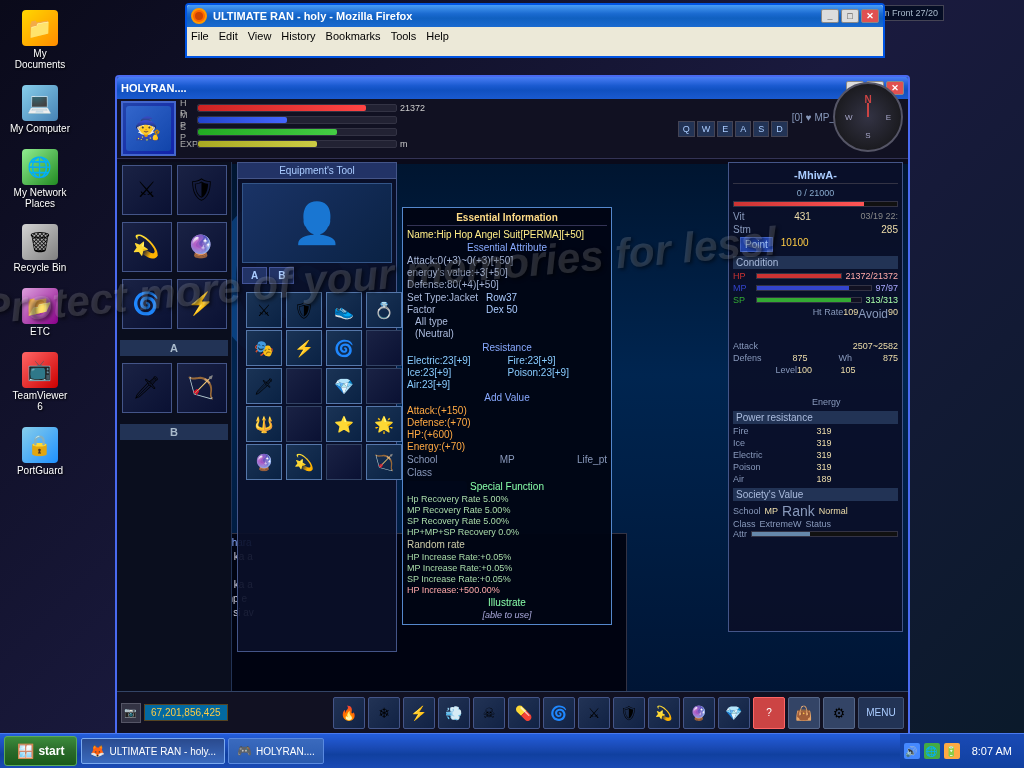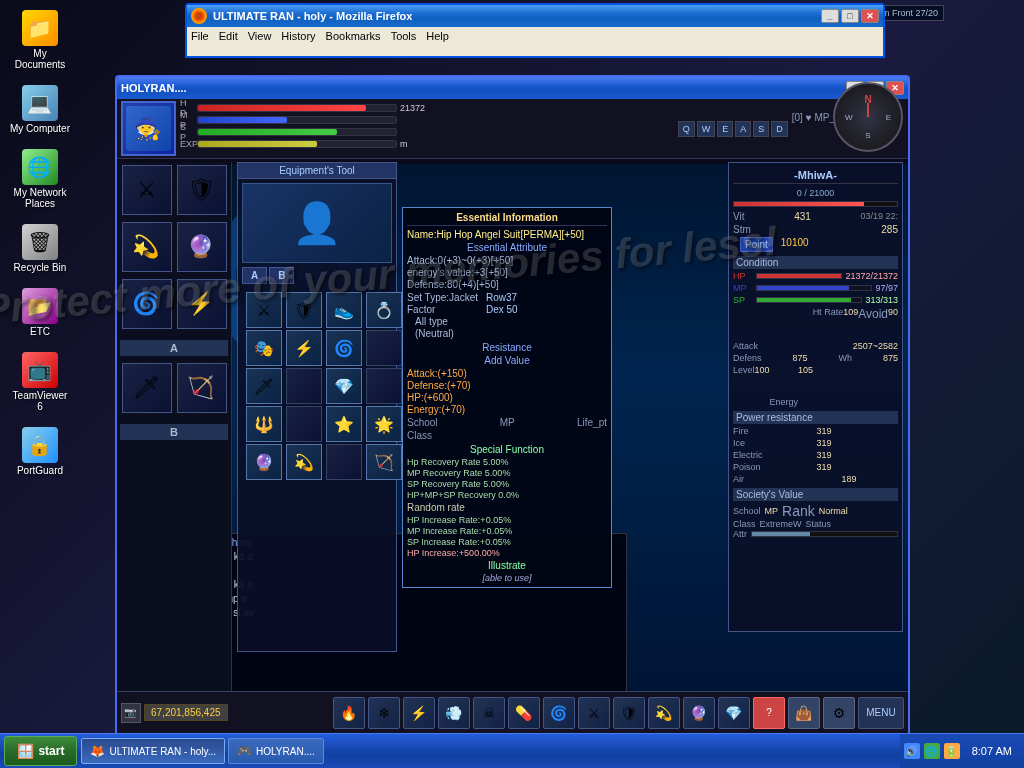--- a/index.html
+++ b/index.html
@@ -637,21 +637,21 @@
       justify-content: center;
       font-size: 14px;
       cursor: pointer;
       border-radius: 2px;
     }
 
     .gold-display {
       color: #ffcc44;
       font-size: 10px;
       padding: 2px 6px;
-      background: #404040;
+      background: #0369a1;
       border: 1px solid #554422;
     }
 
     
     .photobucket-overlay {
       position: absolute;
       top: 200px;
       left: 80px;
       width: 600px;
       height: 150px;
@@ -870,20 +870,27 @@
           <div class="tooltip-row">Factor</div>
           <div class="tooltip-row" style="padding-left:8px;">All type</div>
           <div class="tooltip-row" style="padding-left:8px;">(Neutral)</div>
         </div>
         <div>
           <div class="tooltip-row" style="color:#aaccff;">Row37</div>
           <div class="tooltip-row" style="color:#aaccff;">Dex <span>50</span></div>
         </div>
       </div>
       <div class="tooltip-section">Resistance</div>
+      <div class="res-grid">
+        <div class="res-item">Electric:23[+9]</div>
+        <div class="res-item">Fire:23[+9]</div>
+        <div class="res-item">Ice:23[+9]</div>
+        <div class="res-item">Poison:23[+9]</div>
+        <div class="res-item">Air:23[+9]</div>
+      </div>
       <div class="tooltip-section">Add Value</div>
       <div class="tooltip-row addval-highlight">Attack:(+150)</div>
       <div class="tooltip-row addval-highlight">Defense:(+70)</div>
       <div class="tooltip-row addval-highlight">HP:(+600)</div>
       <div class="tooltip-row addval-highlight">Energy:(+70)</div>
       <div style="display:flex;justify-content:space-between;">
         <div class="tooltip-row" style="color:#8899bb;">School</div>
         <div class="tooltip-row" style="color:#8899bb;">MP</div>
         <div class="tooltip-row" style="color:#8899bb;">Life_pt</div>
       </div>
@@ -954,38 +961,38 @@
       <div style="display:flex;justify-content:space-between;margin-bottom:2px;">
         <span style="color:#8899bb;font-size:9px;">Attack</span>
         <span style="color:#eeddaa;font-size:9px;">2507~2582</span>
       </div>
       <div style="display:flex;justify-content:space-between;margin-bottom:2px;">
         <span style="color:#8899bb;font-size:9px;">Defens</span>
         <span style="color:#eeddaa;font-size:9px;">875</span>
         <span style="color:#8899bb;font-size:9px;">Wh</span>
         <span style="color:#eeddaa;font-size:9px;">875</span>
       </div>
-      <div style="display:flex;justify-content:flex-start;margin-bottom:4px;">
+      <div style="display:flex;justify-content:center;margin-bottom:4px;">
         <span style="color:#8899bb;font-size:9px;">Level</span>
         <span style="color:#eeddaa;font-size:9px;">100</span>
         <span style="color:#8899bb;font-size:9px;margin-top:32px;">Energy</span>
         <span style="color:#eeddaa;font-size:9px;">105</span>
       </div>
       <div class="section-header">Power resistance</div>
       <div style="display:grid;grid-template-columns:1fr 1fr;gap:2px;margin-bottom:4px;">
         <span style="color:#8899bb;font-size:9px;">Fire</span>
         <span style="color:#eeddaa;font-size:9px;">319</span>
         <span style="color:#8899bb;font-size:9px;">Ice</span>
         <span style="color:#eeddaa;font-size:9px;">319</span>
         <span style="color:#8899bb;font-size:9px;">Electric</span>
         <span style="color:#eeddaa;font-size:9px;">319</span>
         <span style="color:#8899bb;font-size:9px;">Poison</span>
         <span style="color:#eeddaa;font-size:9px;">319</span>
         <span style="color:#8899bb;font-size:9px;">Air</span>
-        <span style="color:#eeddaa;font-size:9px;margin-left:25px;">189</span>
+        <span style="color:#eeddaa;font-size:9px;">189</span>
       </div>
       <div class="section-header">Society's Value</div>
       <div style="display:flex;gap:4px;align-items:center;flex-wrap:wrap;">
         <span style="color:#8899bb;font-size:9px;">School</span>
         <span style="color:#eeddaa;font-size:9px;">MP</span>
         <span style="color:#8899bb;font-size:14px;text-align:right;">Rank</span>
         <span style="color:#eeddaa;font-size:9px;">Normal</span>
       </div>
       <div style="display:flex;gap:4px;align-items:center;flex-wrap:wrap;">
         <span style="color:#8899bb;font-size:9px;">Class</span>

